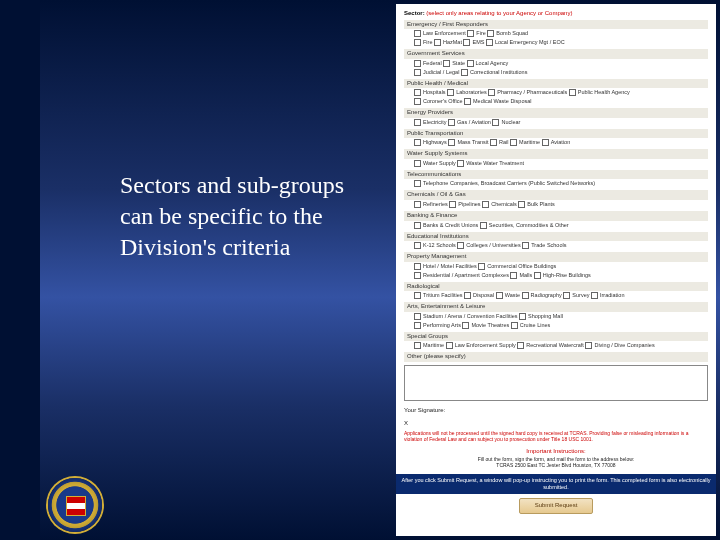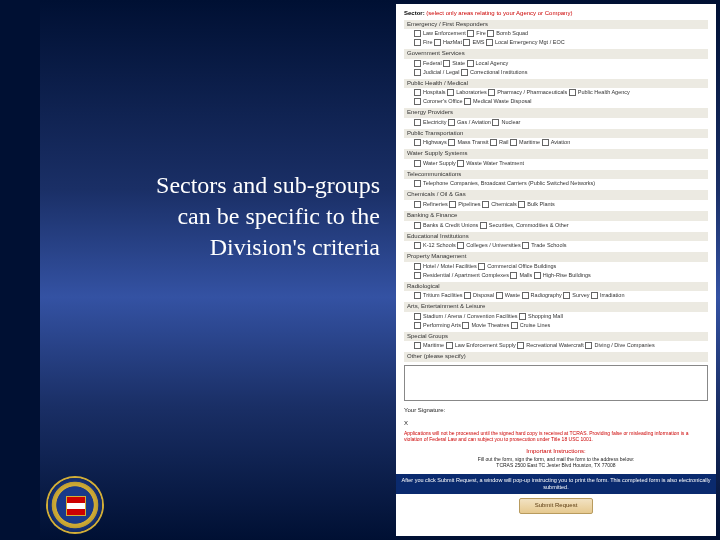--- a/index.html
+++ b/index.html
@@ -1,20 +1,20 @@
 <!DOCTYPE html>
 <html><head>
 <meta charset="utf-8">
 <style>
   html,body{margin:0;padding:0;width:720px;height:540px;font-family:Arial,Helvetica,sans-serif;overflow:hidden;background:#000}
   .slide{position:relative;width:720px;height:540px;
     background:linear-gradient(180deg,#001033 0%,#1a2f66 35%,#3452a3 55%,#1a2f66 75%,#001033 100%);
     border-left:40px solid #001033;box-sizing:border-box}
   .caption{position:absolute;left:80px;top:170px;width:260px;
-    font-family:"Times New Roman",serif;font-size:24px;line-height:1.3;text-align:right;color:#fff}
+    font-family:"Times New Roman",serif;font-size:24px;line-height:1.3;text-align:left;color:#fff}
   .seal{position:absolute;left:8px;bottom:8px;width:54px;height:54px;border-radius:50%;
     background:radial-gradient(circle at 50% 50%,#d4af37 0%,#d4af37 20%,#1a3a8a 22%,#1a3a8a 48%,#d4af37 50%,#d4af37 60%,#1a3a8a 62%,#1a3a8a 100%);
     box-shadow:0 0 0 2px #d4af37,inset 0 0 8px rgba(0,0,0,.5)}
   .seal::after{content:"";position:absolute;top:50%;left:50%;width:18px;height:18px;margin:-9px;
     background:linear-gradient(#c00 0 33%,#fff 33% 66%,#c00 66%);border:1px solid #d4af37}
   .form{position:absolute;right:4px;top:4px;bottom:4px;width:320px;background:#fff;color:#000;
     font-size:5.5px;line-height:1.25;padding:6px 8px;box-sizing:border-box;overflow:hidden}
   .sector-hdr{font-size:6px}
   .sector-hdr b{color:#000}
   .sector-hdr .red{color:#c00}

